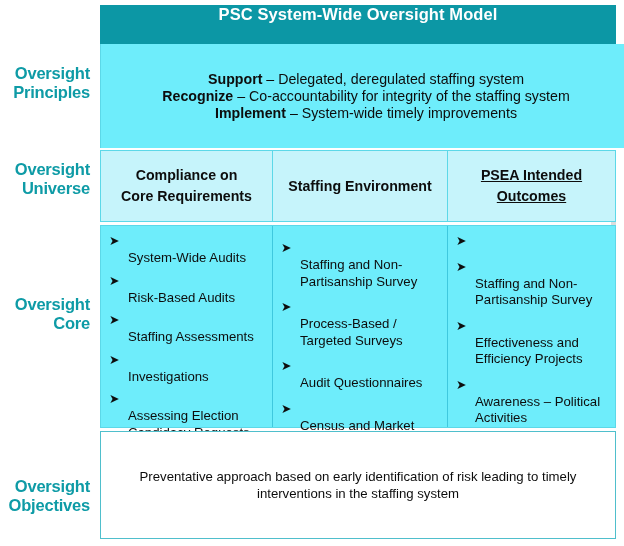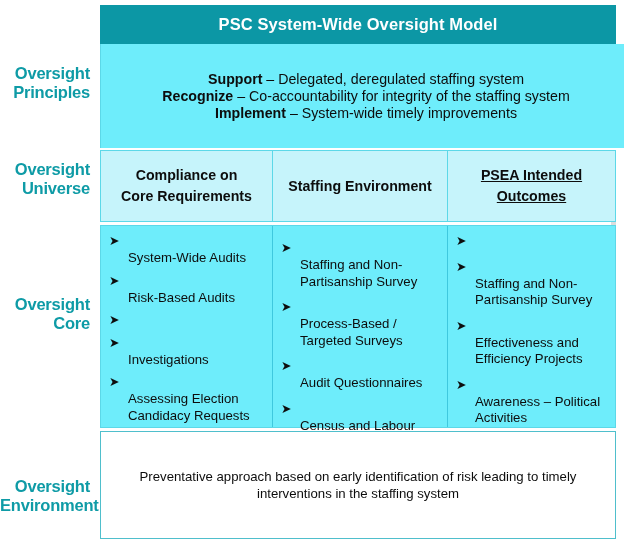--- a/index.html
+++ b/index.html
@@ -52,21 +52,21 @@
   #header-bar {
     position: absolute;
     left: 0; top: 0;
     width: 516px;
     height: 39px;
     background: #0C97A5;
     color: #ffffff;
     font-weight: bold;
     font-size: 16.5px;
     display: flex;
-    align-items: center;
+    align-items: flex-start;
     justify-content: center;
     letter-spacing: 0.1px;
   }
 
   
   #principles-band {
     position: absolute;
     left: 0; top: 39px;
     width: 532px;
     height: 104px;
@@ -206,21 +206,21 @@
     <span class="ln">Universe</span>
   </div>
 
   <div class="rail-label" id="rail-tools">
     <span class="ln">Oversight</span>
     <span class="ln">Core</span>
   </div>
 
   <div class="rail-label" id="rail-objectives">
     <span class="ln">Oversight</span>
-    <span class="ln">Environment</span>
+    <span class="ln">Objectives</span>
   </div>
 
   <div id="table-block">
 
     <div id="edge-shadow-right"></div>
 
     <div id="header-bar">
       <span>PSC System-Wide Oversight Model</span>
     </div>
 
@@ -263,20 +263,21 @@
           <li class="bullet-item">
             <span class="bullet-arrow">➤</span>
             <span class="bullet-text">System-Wide Audits</span>
           </li>
           <li class="bullet-item">
             <span class="bullet-arrow">➤</span>
             <span class="bullet-text">Risk-Based Audits</span>
           </li>
           <li class="bullet-item">
             <span class="bullet-arrow">➤</span>
+            <span class="bullet-text">Staffing Assessments</span>
           </li>
           <li class="bullet-item">
             <span class="bullet-arrow">➤</span>
             <span class="bullet-text">Investigations</span>
           </li>
           <li class="bullet-item">
             <span class="bullet-arrow">➤</span>
             <span class="bullet-text">Assessing Election Candidacy Requests</span>
           </li>
         </ul>
@@ -291,21 +292,21 @@
           <li class="bullet-item">
             <span class="bullet-arrow">➤</span>
             <span class="bullet-text">Process-Based / Targeted Surveys</span>
           </li>
           <li class="bullet-item">
             <span class="bullet-arrow">➤</span>
             <span class="bullet-text">Audit Questionnaires</span>
           </li>
           <li class="bullet-item">
             <span class="bullet-arrow">➤</span>
-            <span class="bullet-text"><span>Census and </span><span class="sp">Labour</span><span> Market Data</span></span>
+            <span class="bullet-text"><span>Census and </span><span class="sp">Market</span><span> Market Data</span></span>
           </li>
         </ul>
       </div>
 
       <div class="tools-cell" id="tools-cell-2">
         <ul class="bullet-list">
           <li class="bullet-item">
             <span class="bullet-arrow">➤</span>
           </li>
           <li class="bullet-item">

